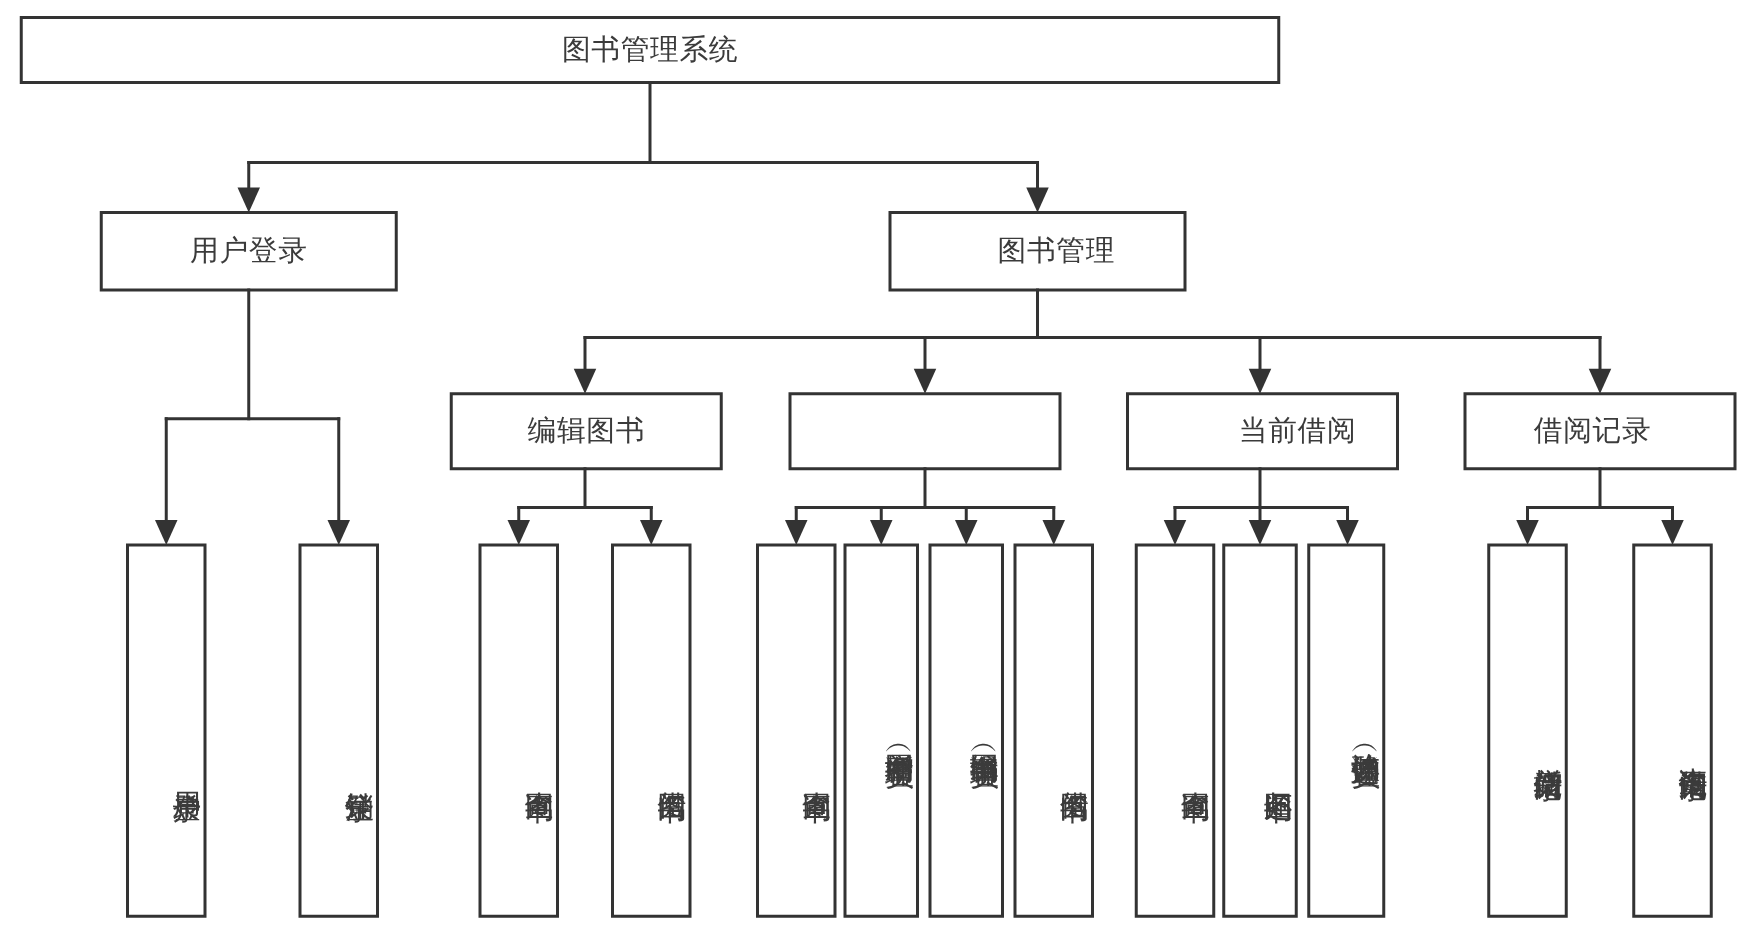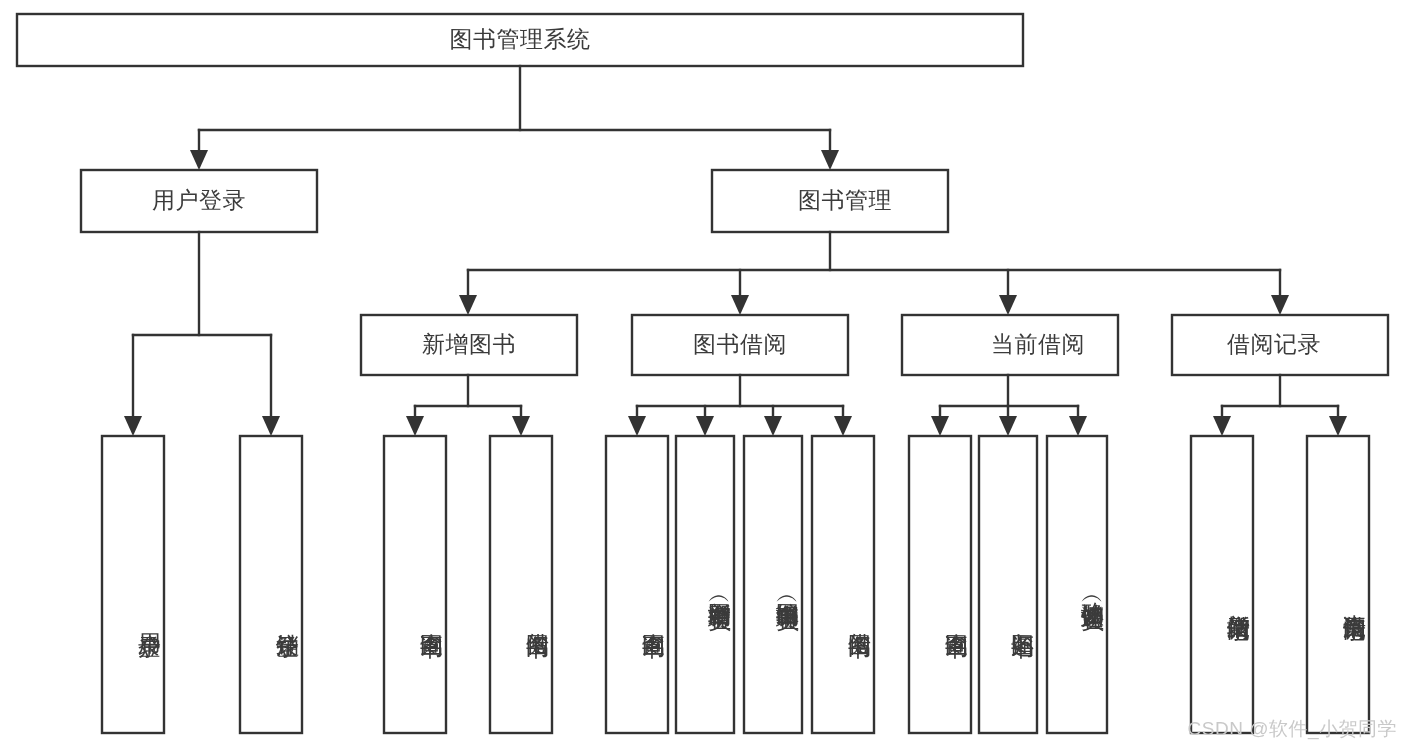--- a/index.html
+++ b/index.html
@@ -179,22 +179,21 @@
 
     <rect class="node-box" x="1191" y="436" width="62" height="297"></rect>
     <rect class="node-box" x="1307" y="436" width="62" height="297"></rect>
   </svg>
 
   <div class="node-label-h" style="left:17px; top:14px; width:1006px; height:52px;">图书管理系统</div>
 
   <div class="node-label-h" style="left:81px; top:170px; width:236px; height:62px;">用户登录</div>
   <div class="node-label-h" style="left:712px; top:170px; width:236px; height:62px;padding-left:15px;">图书管理</div>
 
-  <div class="node-label-h" style="left:361px; top:315px; width:216px; height:60px;">新增图书</div>
-  <div class="node-label-h" style="left:632px; top:315px; width:216px; height:60px;">图书借阅</div>
+  <div class="node-label-h" style="left:361px; top:315px; width:216px; height:60px;">编辑图书</div>
   <div class="node-label-h" style="left:902px; top:315px; width:216px; height:60px;margin-left:28px;">当前借阅</div>
   <div class="node-label-h" style="left:1172px; top:315px; width:204px; height:60px;">借阅记录</div>
 
   <div class="node-label-v" style="left:102px; top:500px; width:62px; height:233px;">用户登录</div>
   <div class="node-label-v" style="left:240px; top:500px; width:62px; height:233px;">注销登录</div>
 
   <div class="node-label-v" style="left:384px; top:500px; width:62px; height:233px;">查询图书</div>
   <div class="node-label-v" style="left:490px; top:500px; width:62px; height:233px;">借阅图书</div>
 
   <div class="node-label-v" style="left:606px; top:500px; width:62px; height:233px;">查询图书</div>
@@ -202,14 +201,13 @@
   <div class="node-label-v" style="left:744px; top:444px; width:58px; height:289px;">编辑图书（管理员）</div>
   <div class="node-label-v" style="left:812px; top:500px; width:62px; height:233px;">借阅图书</div>
 
   <div class="node-label-v" style="left:909px; top:500px; width:62px; height:233px;">查询图书</div>
   <div class="node-label-v" style="left:979px; top:500px; width:58px; height:233px;">归还图书</div>
   <div class="node-label-v" style="left:1047px; top:444px; width:60px; height:289px;">确认归还（管理员）</div>
 
   <div class="node-label-v" style="left:1191px; top:465px; width:62px; height:268px;">新增借阅记录</div>
   <div class="node-label-v" style="left:1307px; top:465px; width:62px; height:268px;">查询借阅记录</div>
 
-  <div class="watermark">CSDN @软件_小贺同学</div>
 </div>
 
 </body></html>

